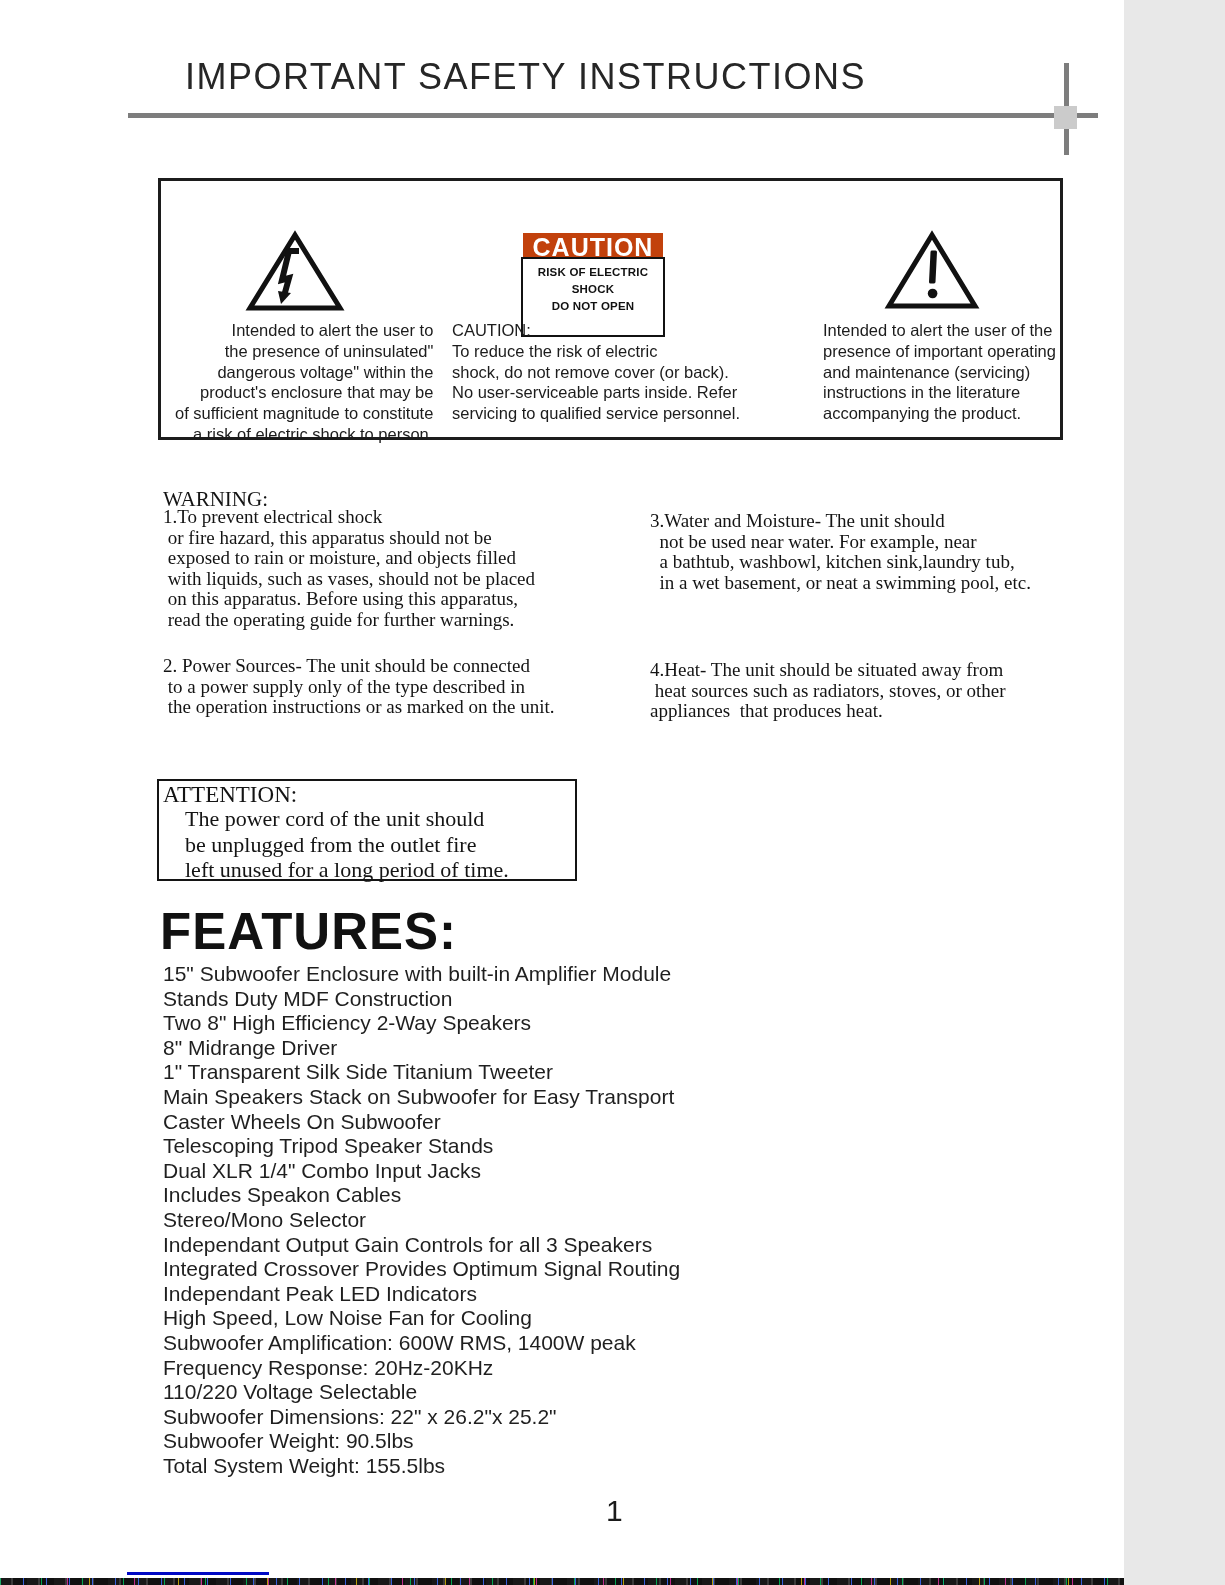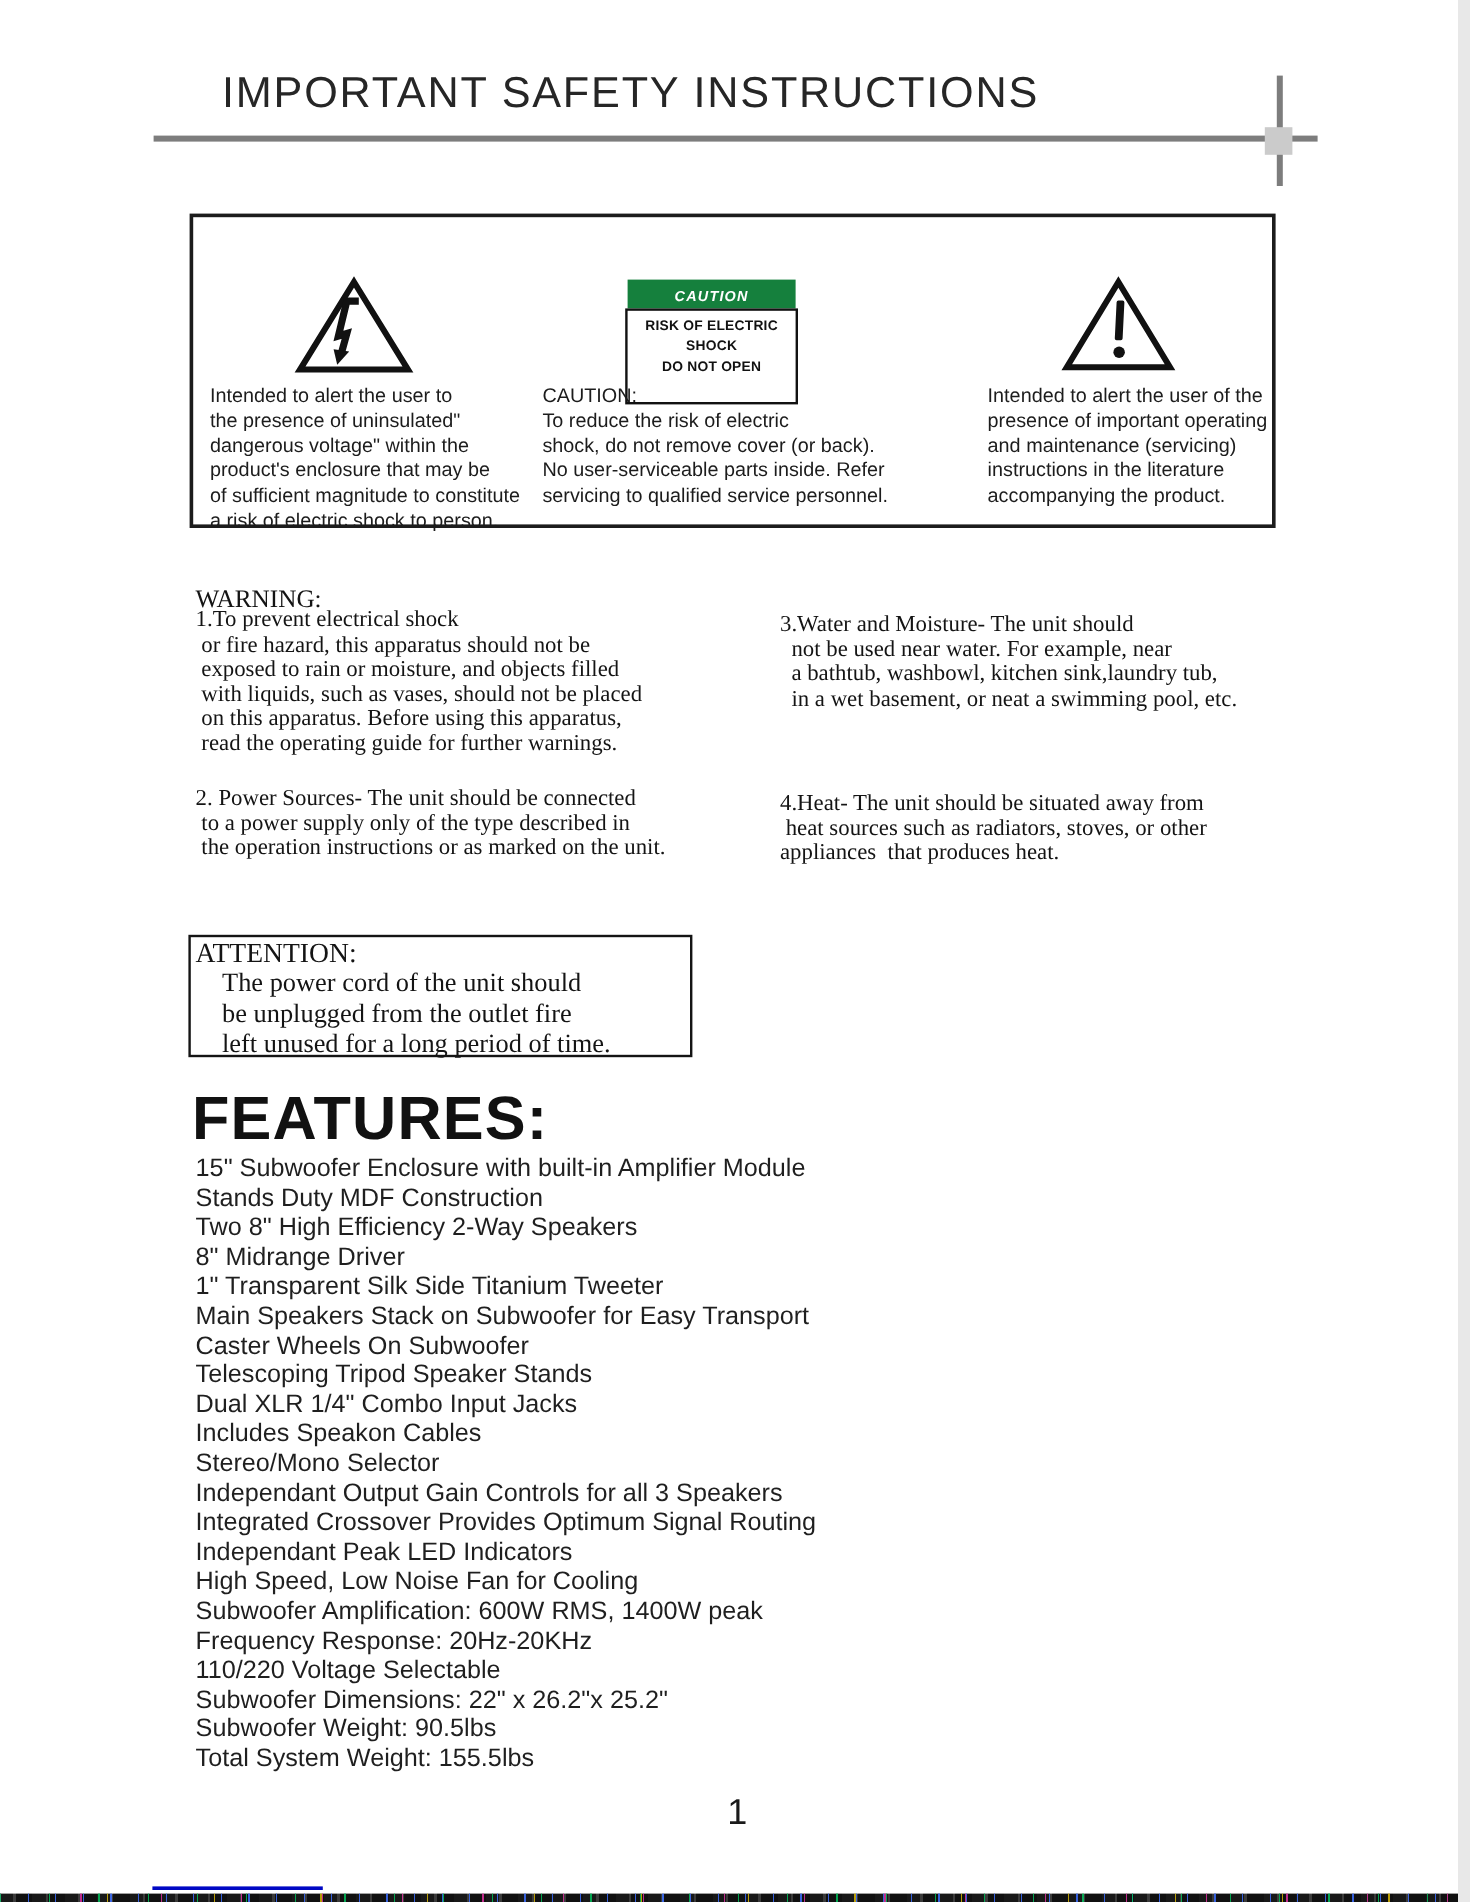--- a/index.html
+++ b/index.html
@@ -1,18 +1,18 @@
 <!DOCTYPE html>
 <html><head>
 <meta charset="utf-8">
 <style>
   html,body{margin:0;padding:0;background:#e8e8e8;}
   .page{
     position:relative;
-    width:1215px;height:1585px;
+    width:1124px;height:1585px;
     background:#ffffff;
     overflow:hidden;
     font-family:"Liberation Sans", sans-serif;
     color:#1a1a1a;
   }
   .abs{position:absolute;}
   .ml{white-space:pre-wrap;}
 
   
   .page-title{
@@ -35,36 +35,36 @@
 
   
   .caution-panel{
     left:158px;top:178px;width:899px;height:256px;
     border:3px solid #1c1c1c;background:#fff;
   }
   .tri{left:245px;top:230px;}
   .tri-r{left:884px;top:230px;}
   .caution-label{left:521px;top:233px;width:144px;}
   .caution-band{
-    margin:0 2px;background:#15803d;color:#fff;
-    font-weight:bold;font-size:12px;letter-spacing:1px;
-    text-align:center;height:28px;line-height:28px;font-style:italic;
+    margin:0 2px;background:#c2410c;color:#fff;
+    font-weight:bold;font-size:25px;letter-spacing:1px;
+    text-align:center;height:28px;line-height:28px;
   }
   .caution-inner{
     margin-top:-4px;border:2px solid #111;background:#fff;
     text-align:center;padding:5px 0 20px 0;
   }
   .caution-inner div{
     font-weight:bold;font-size:11.5px;line-height:17px;color:#111;
     letter-spacing:0.2px;
   }
   .cap-note{
     top:320px;font-size:16.5px;line-height:20.8px;color:#1c1c1c;
   }
-  .cap-left{left:175px;}
+  .cap-left{left:175px;text-align:right;}
   .cap-center{left:452px;}
   .cap-right{left:823px;}
 
   
   .serif{font-family:"Liberation Serif", serif;color:#141414;}
   .warn-head{left:163px;top:487px;font-size:21px;}
   .warn{font-size:19px;line-height:20.6px;}
   .warn-1{left:163px;top:507px;}
   .warn-2{left:163px;top:656px;}
   .warn-3{left:650px;top:511px;}

